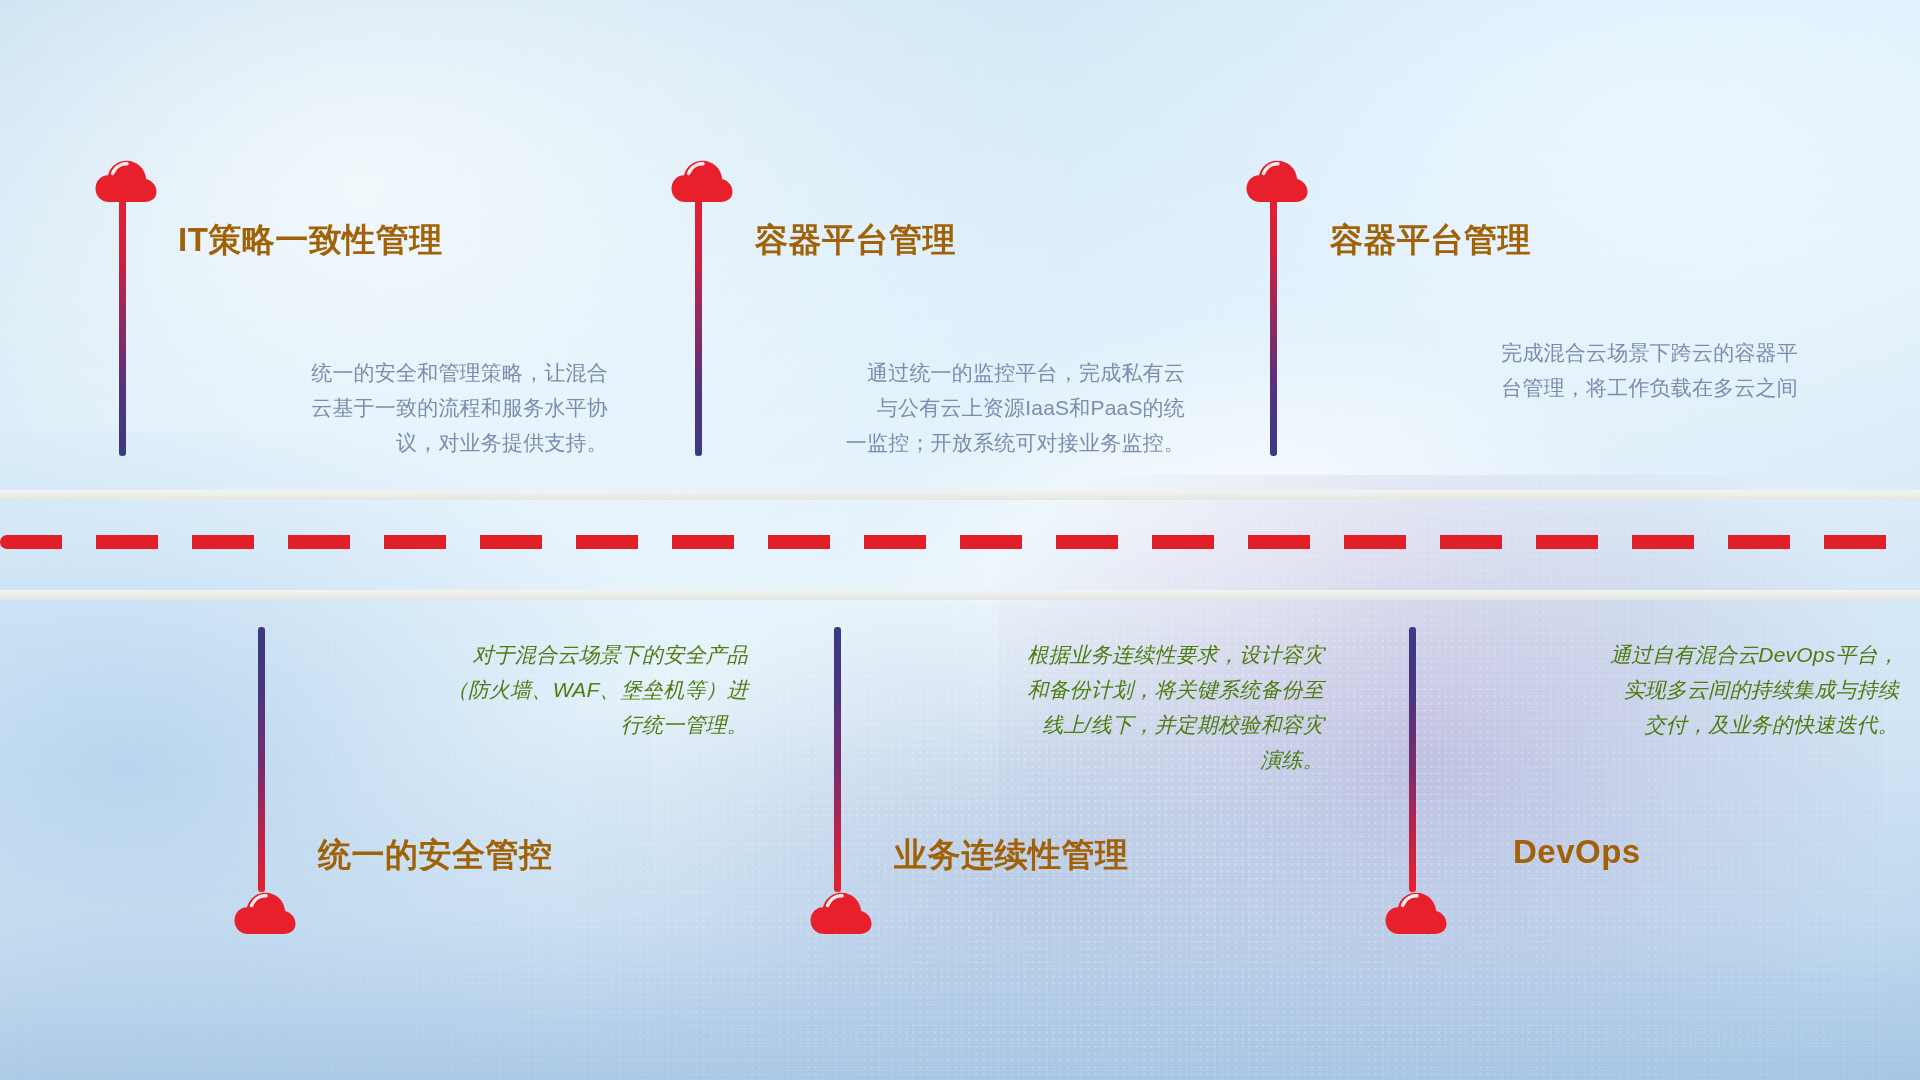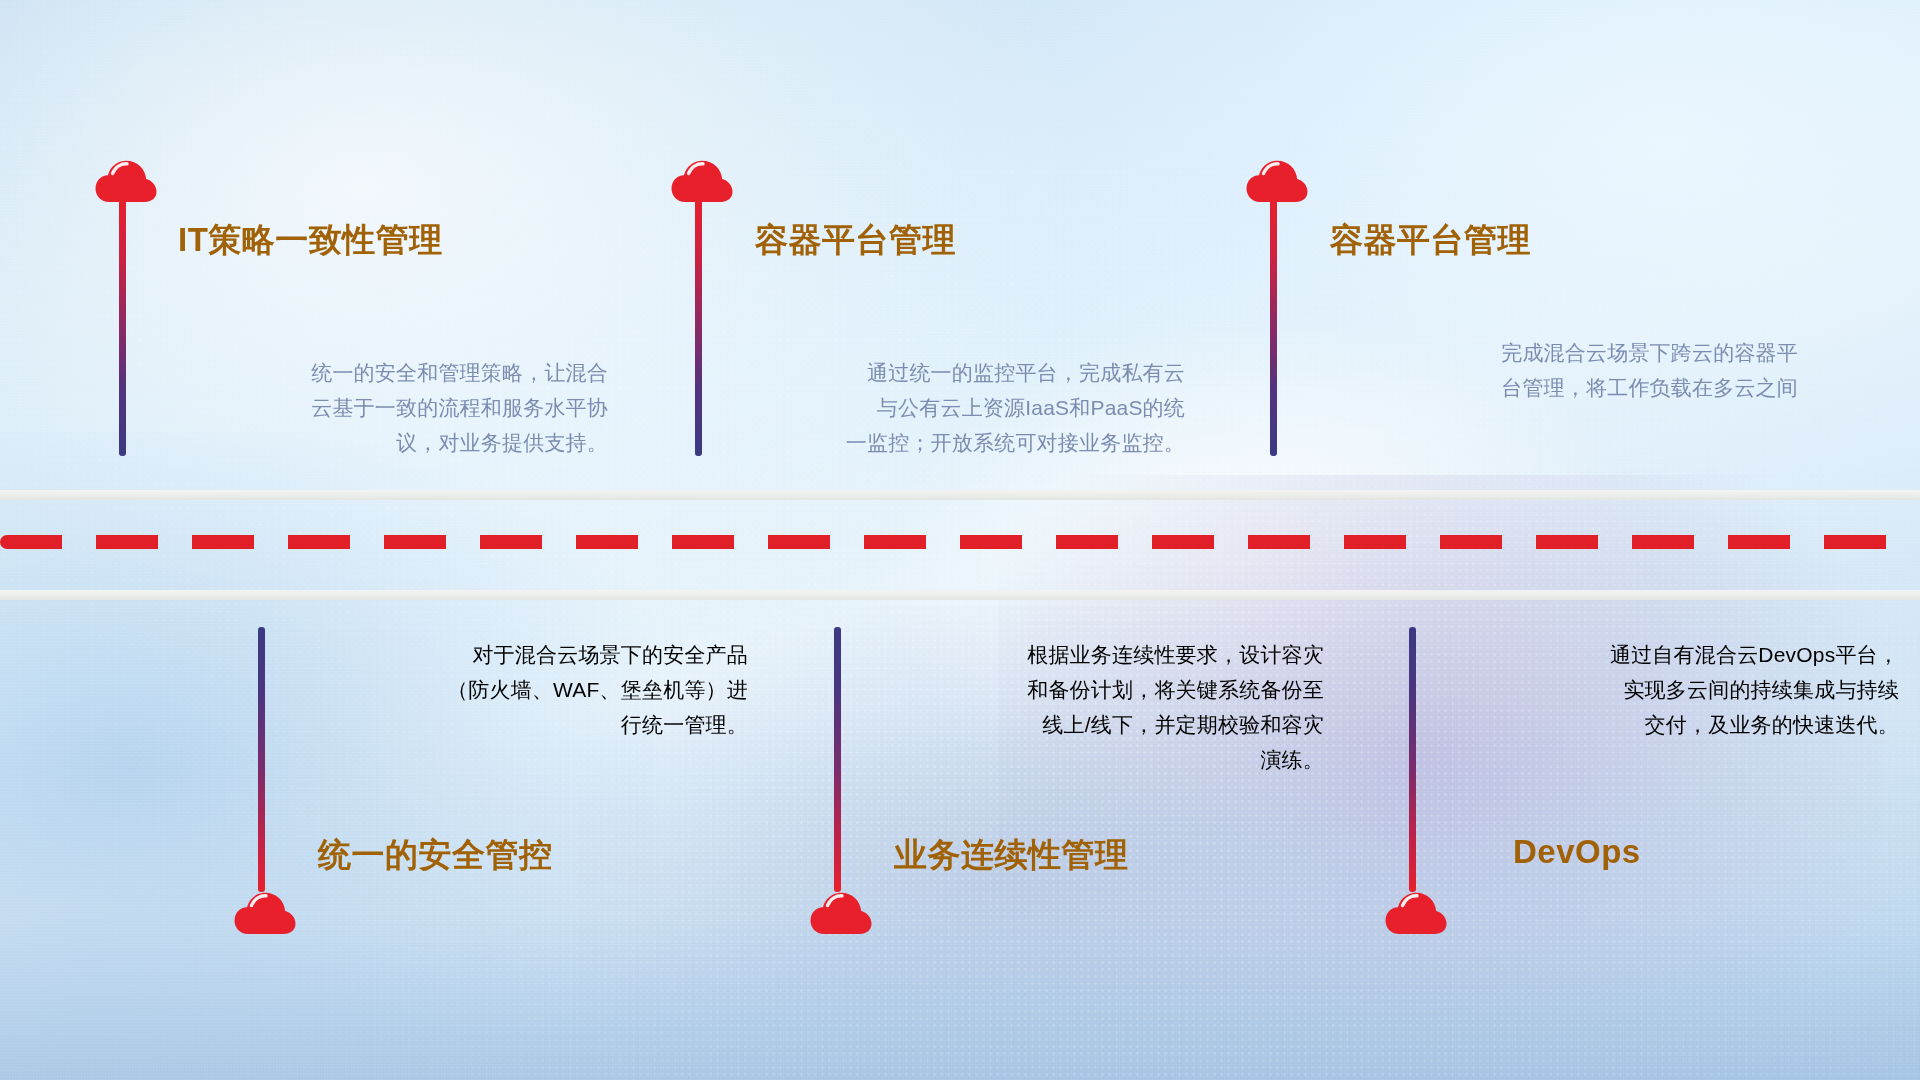--- a/index.html
+++ b/index.html
@@ -105,21 +105,21 @@
     font-size:33px;font-weight:700;color:#a16207;
     letter-spacing:.5px;white-space:nowrap;
   }
   .body{
     position:absolute;
     font-size:21px;line-height:35px;color:#6f82a8;
     letter-spacing:.2px;
     text-align:right;
   }
   .body-top{color:#7b8cb0;}
-  .body-bot{color:#000000;}
+  .body-bot{color:#4d7c0f;font-style:italic;}
 </style>
 </head>
 <body>
 
 <div class="bg-base"></div>
 <div class="bg-glow-a"></div>
 <div class="bg-glow-b"></div>
 <div class="bg-glow-c"></div>
 <div class="bg-haze-left"></div>
 <div class="bg-violet"></div>

